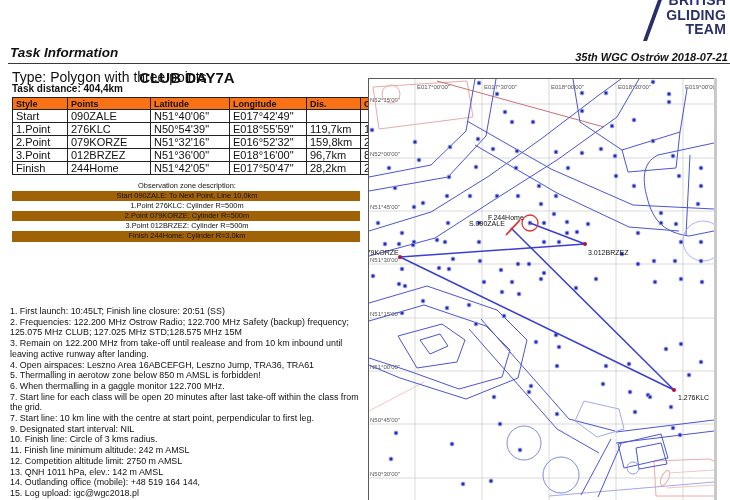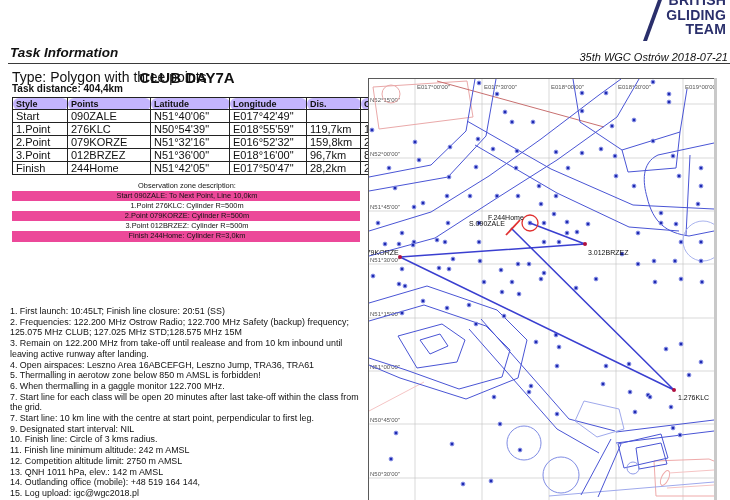--- a/index.html
+++ b/index.html
@@ -7,33 +7,33 @@
     position:relative; width:730px; height:500px; background:#ffffff;
     overflow:hidden; font-family:"Liberation Sans","DejaVu Sans",sans-serif; color:#111;
   }
   
   #logo{position:absolute; top:-7px; right:4px; text-align:right;
         font-weight:800; font-size:14px; line-height:14.5px; color:#2a2f6b; letter-spacing:.2px;}
   #logo .slash{position:absolute; left:-15px; top:4px; width:4px; height:44px;
         background:#2a2f6b; transform:skewX(-20deg);}
   
   #page-title{position:absolute; left:10px; top:45px; font-size:13.5px; font-weight:bold; font-style:italic;}
-  #header-date{position:absolute; right:2px; top:51px; font-size:11px; font-weight:normal; font-style:italic;}
+  #header-date{position:absolute; right:2px; top:51px; font-size:11px; font-weight:bold; font-style:italic;}
   #header-rule{position:absolute; left:8px; top:63px; width:722px; border-top:1.5px solid #3a3a3a;}
   #task-type{position:absolute; left:12px; top:69px; width:350px; font-size:14px; font-weight:normal;}
   #class-day{position:absolute; left:12px; top:69px; width:350px; font-size:15px; font-weight:bold; text-align:center;}
   #task-distance{position:absolute; left:12px; top:83px; font-size:10px; font-weight:bold;}
   
   #task-table{position:absolute; left:12px; top:97px; border-collapse:collapse; table-layout:fixed;}
   #task-table td,#task-table th{border:1px solid #222; font-size:11px; padding:0 3px; height:11.3px;
         text-align:left; white-space:nowrap; overflow:hidden;}
-  #task-table th{background:#c4b5fd; font-weight:bold; font-size:9px;border-radius:6px;}
+  #task-table th{background:#f97316; font-weight:bold; font-size:9px;}
   
   #obs-zone{position:absolute; left:12px; top:181px; width:348px; font-size:7.4px; line-height:10.1px;}
-  #obs-zone .hl{background:#ec4899;}
+  #obs-zone .hl{background:#a16207;}
   #obs-zone div{padding-left:2px; white-space:nowrap;text-align:center;}
   
   #notes{position:absolute; left:10px; top:306px; width:354px; font-size:8.9px; line-height:10.7px;}
   
   #map{position:absolute; left:368px; top:78px; width:345px; height:422px;
        border:1px solid #5a5a5a; box-sizing:content-box; background:#fff;}
   #map svg{display:block;}
   #map-shadow{position:absolute; left:714px; top:78px; width:3px; height:422px; background:#c9c9c9;}
 </style>
 </head>

